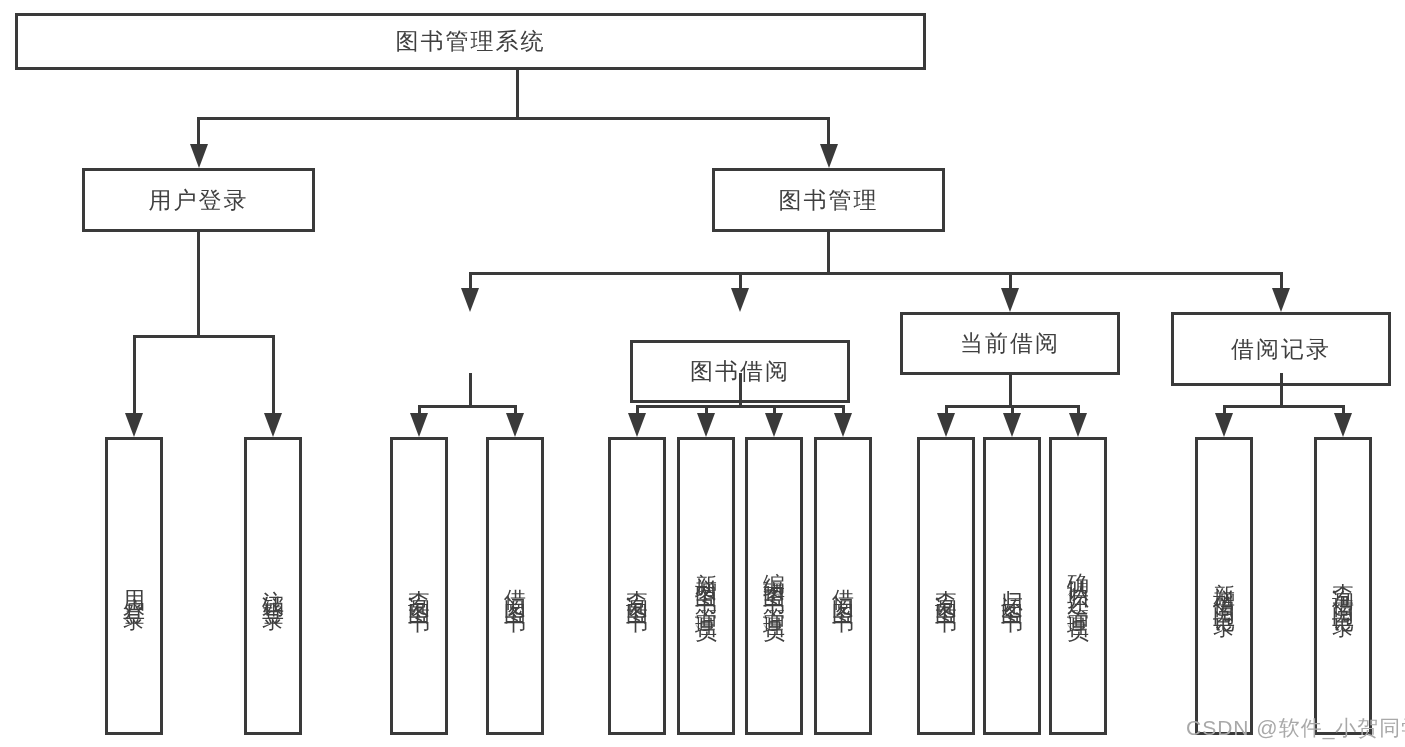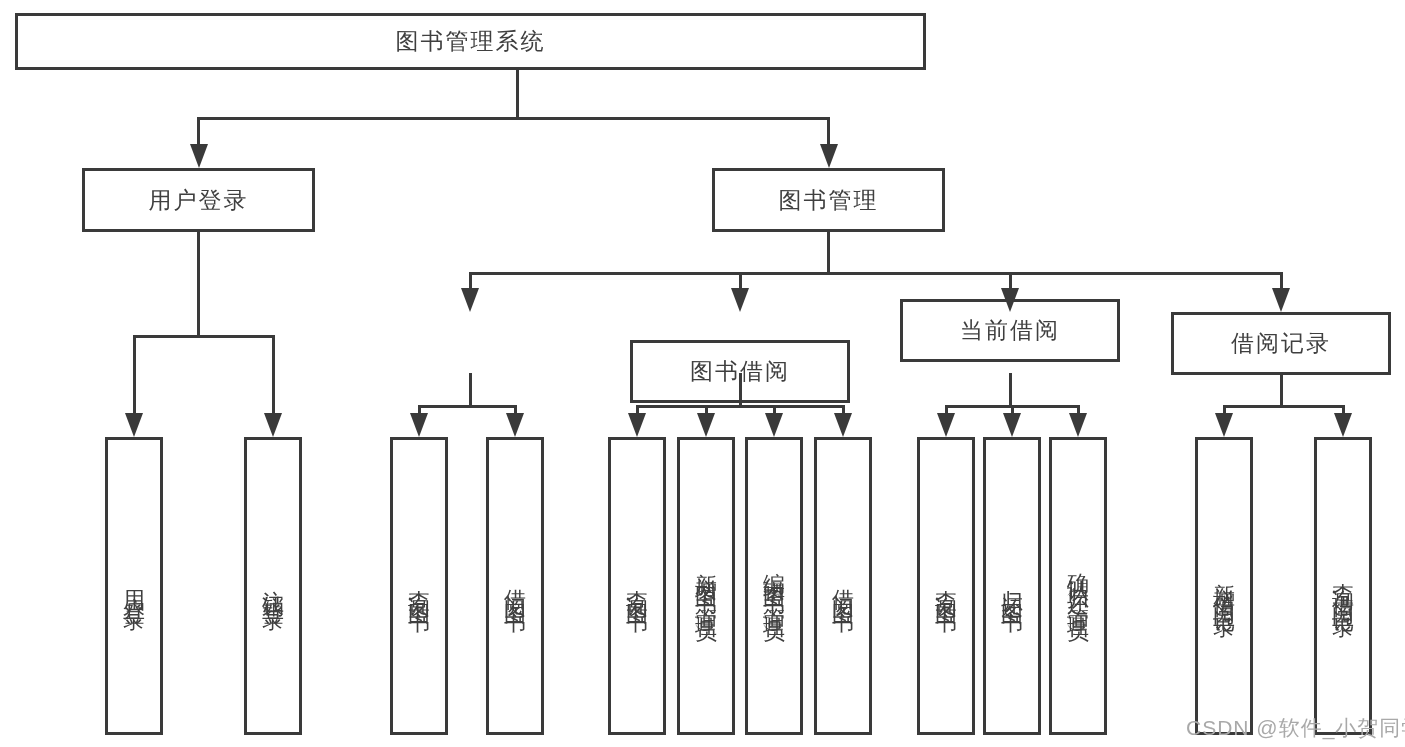--- a/index.html
+++ b/index.html
@@ -53,22 +53,22 @@
 </style>
 </head>
 <body>
 
 <div id="canvas">
   <div class="watermark">CSDN @软件_小贺同学</div>
 <div class="node horizontal" style="left: 15px; top: 13px; width: 911px; height: 57px;">图书管理系统</div>
     <div class="node horizontal" style="left: 82px; top: 168px; width: 233px; height: 64px;">用户登录</div>
     <div class="node horizontal" style="left: 712px; top: 168px; width: 233px; height: 64px;">图书管理</div>
     <div class="node horizontal" style="left: 630px; top: 312px; width: 220px; height: 63px; margin-top: 28px;">图书借阅</div>
-    <div class="node horizontal" style="left: 900px; top: 299px; width: 220px; height: 63px;">当前借阅</div>
-    <div class="node horizontal" style="left: 1171px; top: 312px; width: 220px; height: 63px;">借阅记录</div>
+    <div class="node horizontal" style="left: 900px; top: 312px; width: 220px; height: 63px;">当前借阅</div>
+    <div class="node horizontal" style="left: 1171px; top: 312px; width: 220px; height: 74px;">借阅记录</div>
     <div class="node vertical" style="left: 105px; top: 437px; width: 58px; height: 298px;">用户登录</div>
     <div class="node vertical" style="left: 244px; top: 437px; width: 58px; height: 298px;">注销登录</div>
     <div class="node vertical" style="left: 390px; top: 437px; width: 58px; height: 298px;">查询图书</div>
     <div class="node vertical" style="left: 486px; top: 437px; width: 58px; height: 298px;">借阅图书</div>
     <div class="node vertical" style="left: 608px; top: 437px; width: 58px; height: 298px;">查询图书</div>
     <div class="node vertical" style="left: 677px; top: 437px; width: 58px; height: 298px;">新增图书（管理员）</div>
     <div class="node vertical" style="left: 745px; top: 437px; width: 58px; height: 298px;">编辑图书（管理员）</div>
     <div class="node vertical" style="left: 814px; top: 437px; width: 58px; height: 298px;">借阅图书</div>
     <div class="node vertical" style="left: 917px; top: 437px; width: 58px; height: 298px;">查询图书</div>
     <div class="node vertical" style="left: 983px; top: 437px; width: 58px; height: 298px;">归还图书</div>

